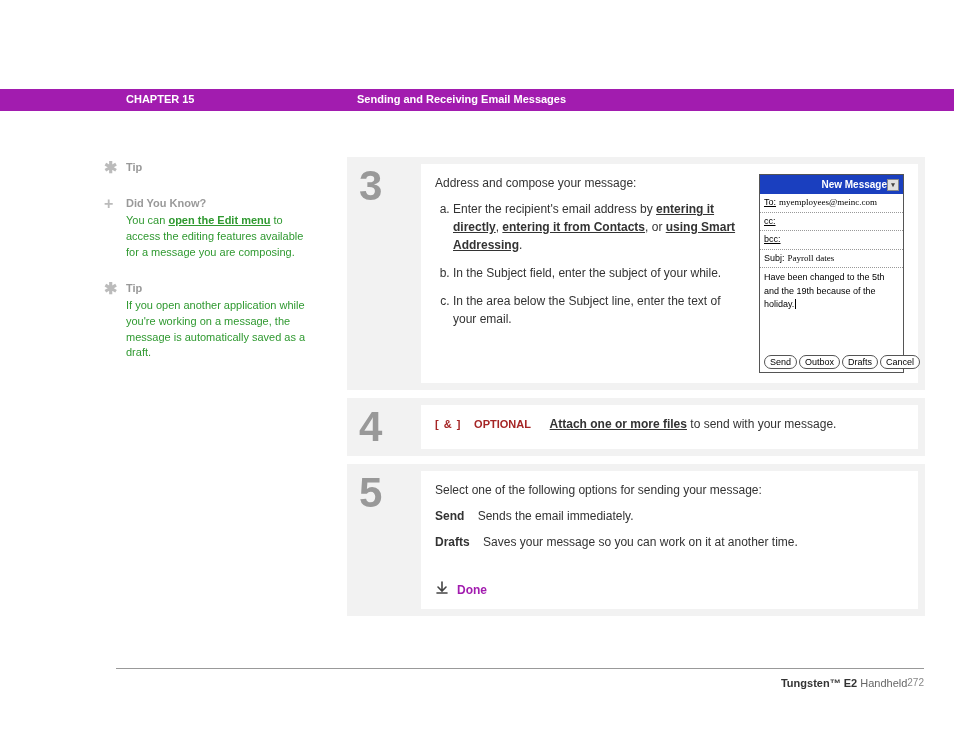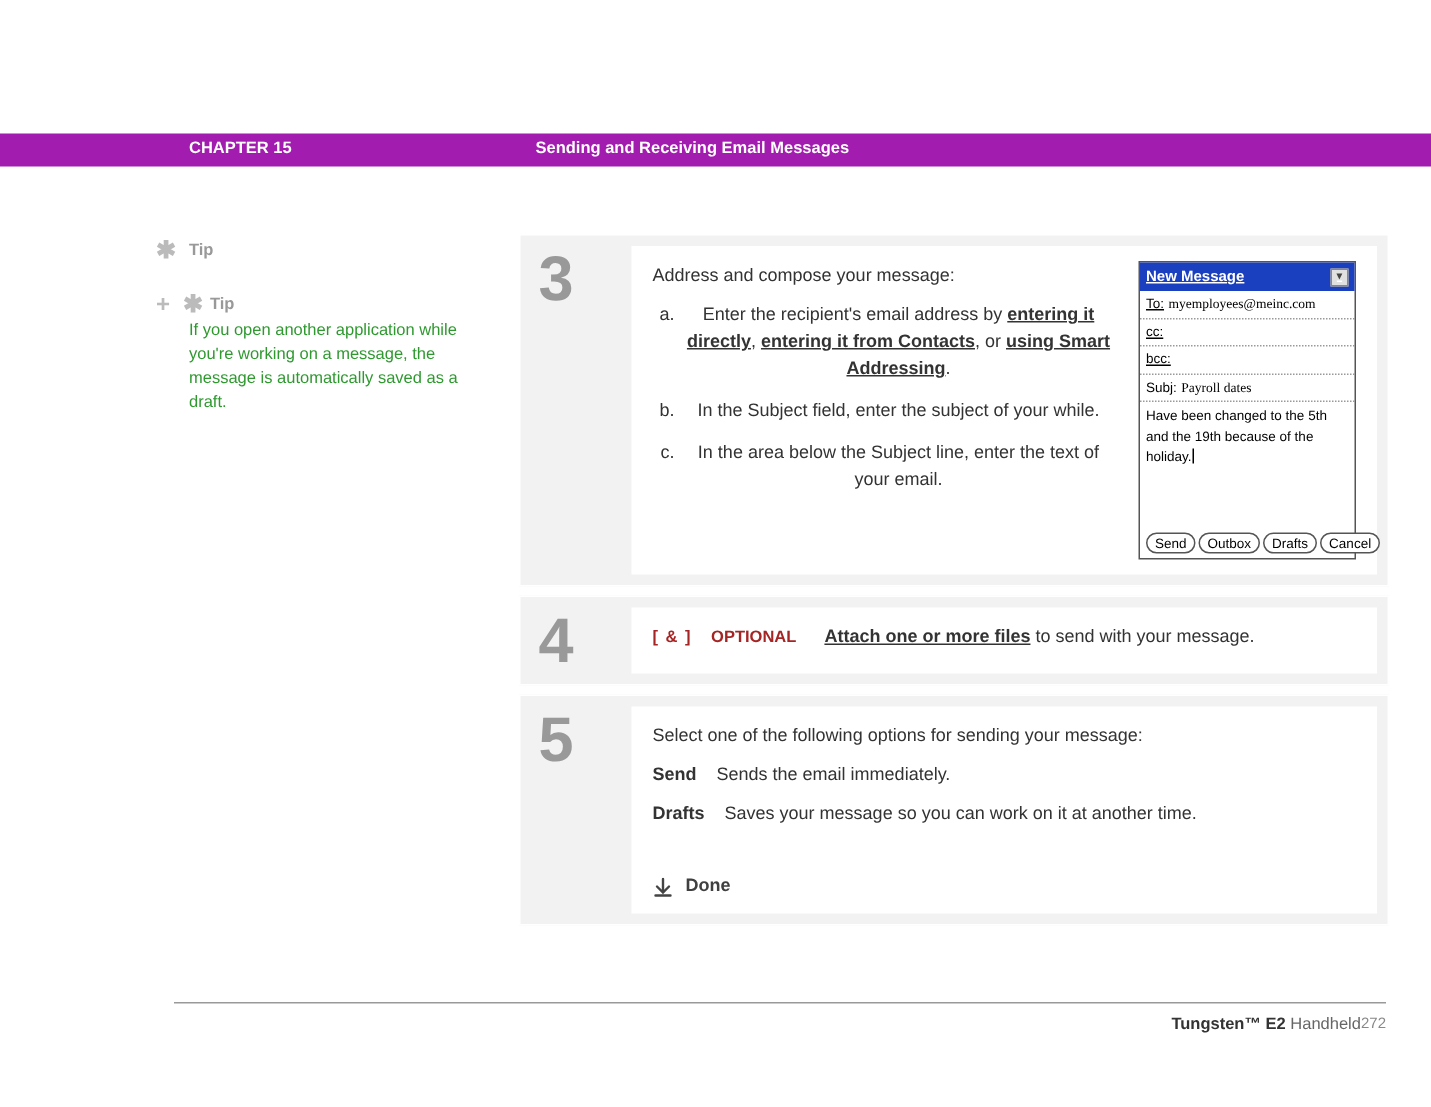--- a/index.html
+++ b/index.html
@@ -111,21 +111,20 @@
     display: flex;
     gap: 14px;
   }
   .step3-text {
     flex: 1;
   }
   .step3-text ol {
     list-style: lower-alpha;
     padding-left: 18px;
     margin: 8px 0 0 0;
-    text-align: center;
   }
   .step3-text ol li {
     margin-bottom: 10px;
   }
   .ulink {
     text-decoration: underline;
     font-weight: bold;
   }
   .shot {
     width: 145px;
@@ -134,24 +133,23 @@
     font-size: 9px;
     color: #000;
     box-sizing: border-box;
   }
   .shot-title {
     background: #1a3fbf;
     color: #fff;
     padding: 2px 4px;
     font-weight: bold;
     display: flex;
-    justify-content: space-between;
+    justify-content: flex-end;
     align-items: center;
     font-size: 10px;
-    text-decoration: underline;
   }
   .shot-title .dd {
     width: 10px;
     height: 10px;
     background: #e0e0e0;
     border: 1px solid #888;
     font-size: 7px;
     text-align: center;
     line-height: 9px;
     color: #444;
@@ -212,24 +210,24 @@
   }
   .def-row {
     margin: 8px 0;
   }
   .def-label {
     font-weight: bold;
   }
   .done-row {
     margin-top: 30px;
     display: flex;
-    align-items: flex-end;
+    align-items: flex-start;
     gap: 8px;
     font-weight: bold;
-    color: #404040;
+    color: #a21caf;
   }
   .done-icon svg {
     display: block;
   }
   .footer {
     position: absolute;
     left: 116px;
     right: 30px;
     top: 668px;
     border-top: 1px solid #999;
@@ -258,20 +256,24 @@
 
   <div class="sidebar" id="sidebar">
       <div class="tip-block">
         <div class="tip-icon">✱</div>
         <div class="tip-body">
           <div class="tip-heading">Tip</div>
         </div>
       </div>
       <div class="tip-block">
         <div class="tip-icon">+</div>
+        <div class="tip-body">
+          <div class="tip-heading">Did You Know?</div>
+          <div class="tip-text"><span>You can </span><span class="link">open the Edit menu</span><span> to access the editing features available for a message you are composing.</span></div>
+        </div>
       </div>
       <div class="tip-block">
         <div class="tip-icon">✱</div>
         <div class="tip-body">
           <div class="tip-heading">Tip</div>
           <div class="tip-text"><span>If you open another application while you're working on a message, the message is automatically saved as a draft.</span></div>
         </div>
       </div>
     </div>
 

